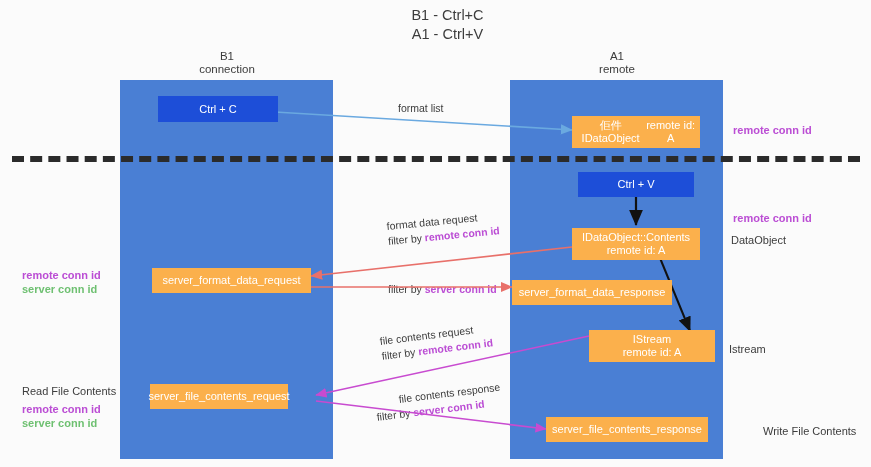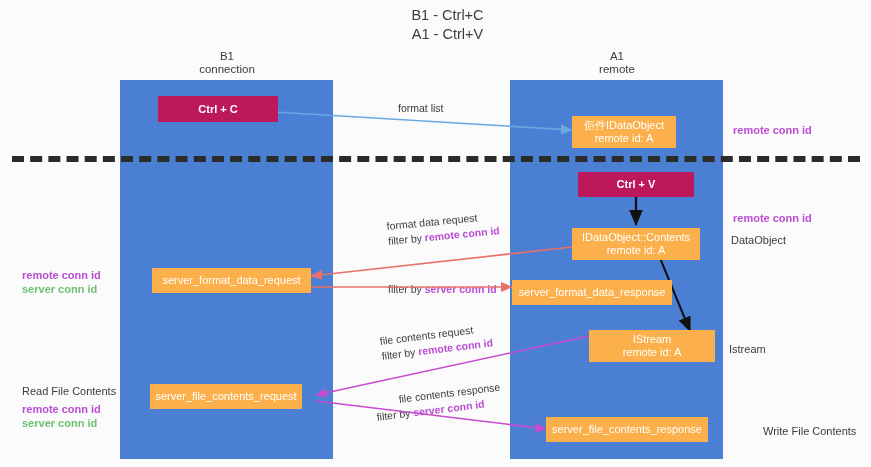--- a/index.html
+++ b/index.html
@@ -30,21 +30,21 @@
   .lane.a1{left:510px;top:80px;width:213px;height:379px;}
 
   
   .box{
     position:absolute;
     display:flex;align-items:center;justify-content:center;
     text-align:center;color:#ffffff;font-size:11px;line-height:13px;
     box-sizing:border-box;padding:2px 4px;
     z-index:6;
   }
-  .box.green{background:#be185d;font-weight:bold;}
+  .box.green{background:#1d4ed8;}
   .box.orange{background:#fbb04c;}
 
   
   .slabel{position:absolute;font-size:11px;line-height:14px;}
   .plain{color:#3c3c3c;}
   .purple{color:#bb4dd4;font-weight:bold;}
   .green-t{color:#6ec071;font-weight:bold;}
 
   
   .elabel{position:absolute;font-size:10.5px;line-height:15px;color:#3c3c3c;white-space:nowrap;}
@@ -108,42 +108,42 @@
 
     <line x1="589" y1="336" x2="316" y2="395" stroke="#c84bd0" stroke-width="1.5" marker-end="url(#ar-mag)"></line>
 
     <line x1="316" y1="401" x2="546" y2="429" stroke="#c84bd0" stroke-width="1.5" marker-end="url(#ar-mag)"></line>
   </svg>
 
   <div class="divider"></div>
 
   <div class="box green" style="left:158px;top:96px;width:120px;height:26px;">Ctrl + C</div>
 
-  <div class="box orange" style="left:572px;top:116px;width:104px;height:32px;flex-direction:column;">
+  <div class="box orange" style="left:572px;top:116px;width:128px;height:32px;flex-direction:row;">
     <div>佢件IDataObject</div>
     <div>remote id: A</div>
   </div>
 
   <div class="box green" style="left:578px;top:172px;width:116px;height:25px;">Ctrl + V</div>
 
   <div class="box orange" style="left:572px;top:228px;width:128px;height:32px;flex-direction:column;">
     <div>IDataObject::Contents</div>
     <div>remote id: A</div>
   </div>
 
   <div class="box orange" style="left:152px;top:268px;width:159px;height:25px;">server_format_data_request</div>
 
   <div class="box orange" style="left:512px;top:280px;width:160px;height:25px;">server_format_data_response</div>
 
   <div class="box orange" style="left:589px;top:330px;width:126px;height:32px;flex-direction:column;">
     <div>IStream</div>
     <div>remote id: A</div>
   </div>
 
-  <div class="box orange" style="left:150px;top:384px;width:152px;height:25px;">server_file_contents_request</div>
+  <div class="box orange" style="left:150px;top:384px;width:138px;height:25px;">server_file_contents_request</div>
 
   <div class="box orange" style="left:546px;top:417px;width:162px;height:25px;">server_file_contents_response</div>
 
   <div class="elabel" style="left:398px;top:101px;">format list</div>
 
   <div class="elabel" style="left:386px;top:219px;transform:rotate(-5.5deg);transform-origin:left top;">
     <div>format data request</div>
     <div><span>filter by </span><b class="purple">remote conn id</b></div>
   </div>
 

